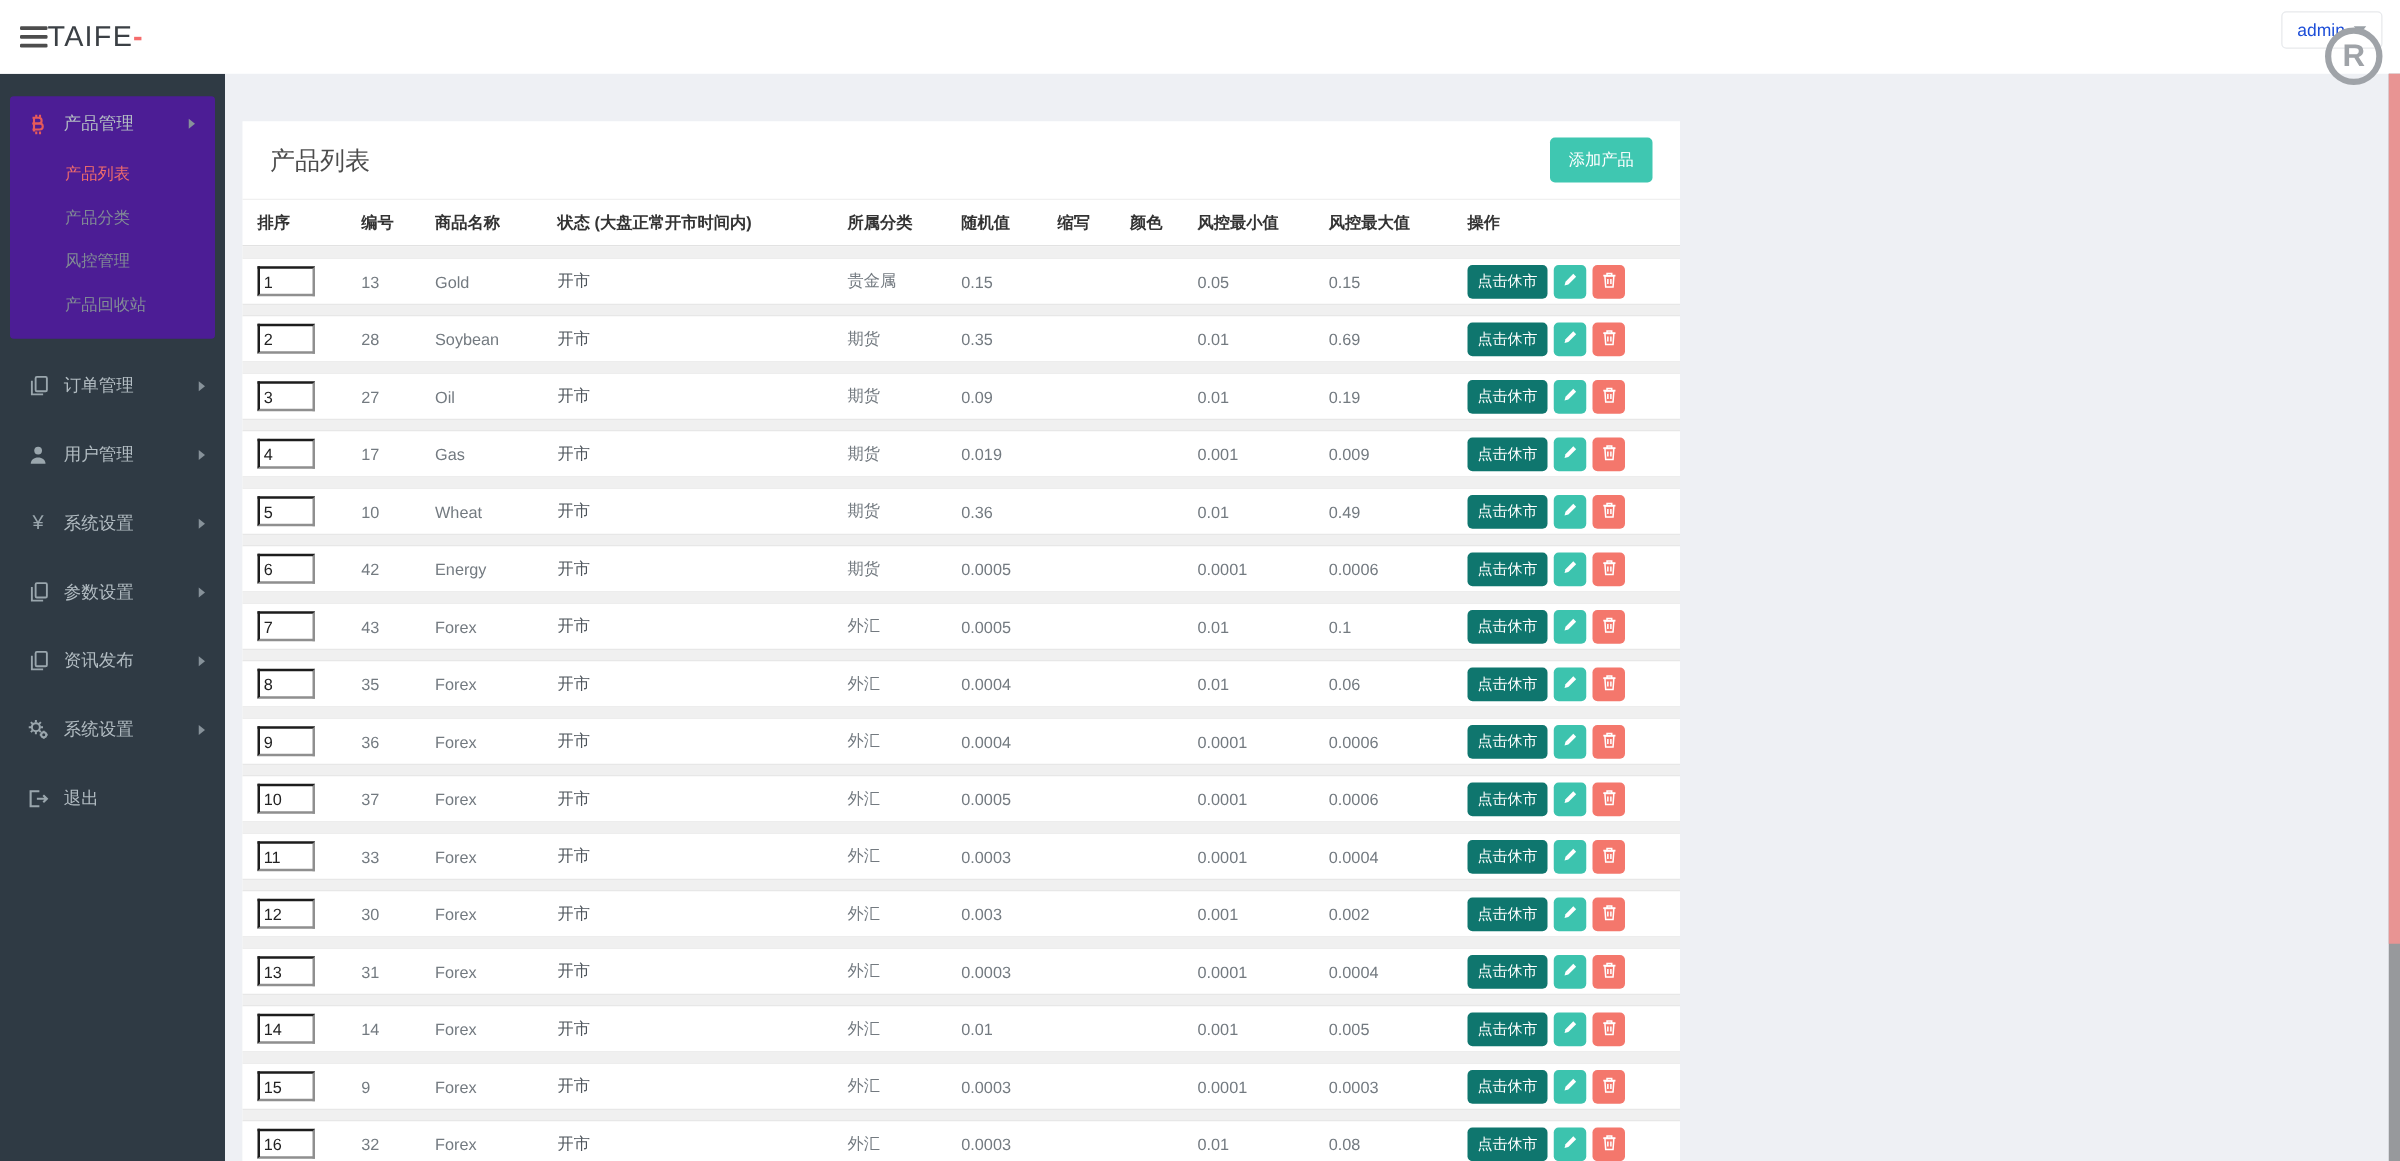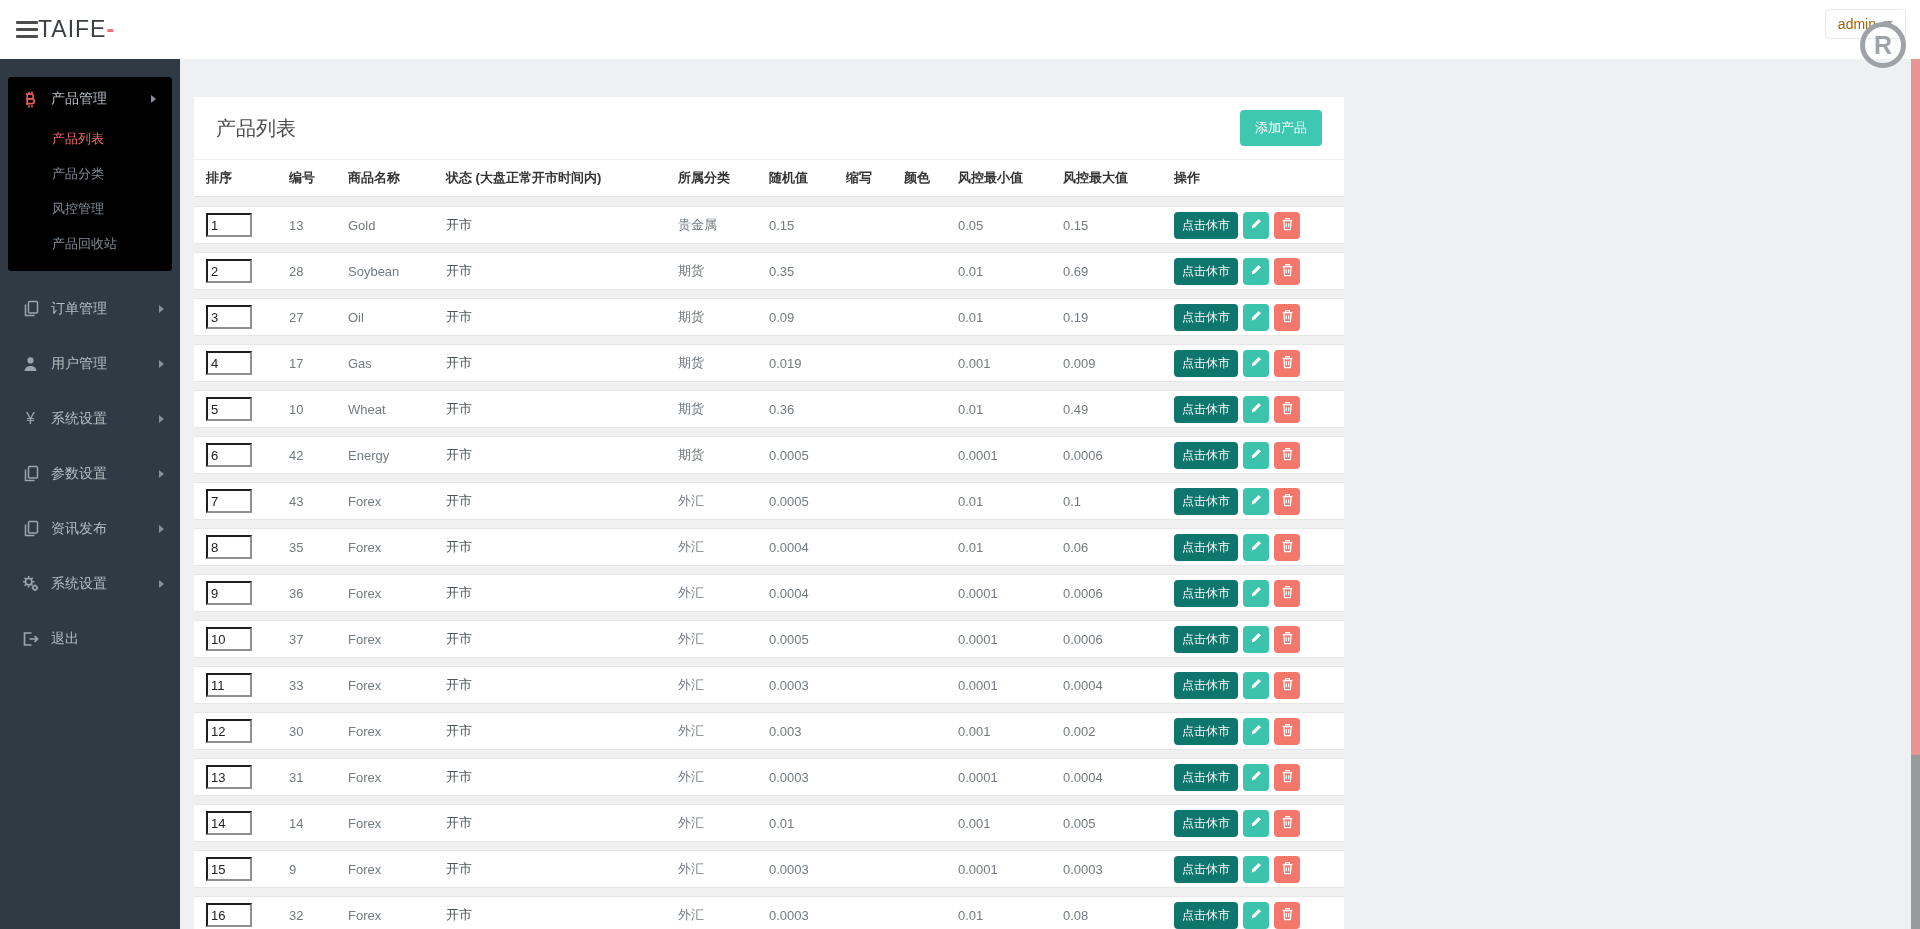--- a/index.html
+++ b/index.html
@@ -14,21 +14,21 @@
     position:absolute; left:0; top:0; width:1920px; height:59px;
     background:#ffffff; display:flex; align-items:center; z-index:20;
   }
   .burger { margin-left:16px; width:22px; cursor:pointer; }
   .burger i { display:block; height:3px; background:#4d4d4d; margin:4px 0; border-radius:1px; }
   .logo { font-size:23px; letter-spacing:1px; color:#3b4045; font-weight:500; }
   .logo .dash { color:#f56c6c; font-weight:700; }
   .adminbox {
     position:absolute; right:14px; top:9px; background:#fff;
     border:1px solid #e7e9ec; border-radius:4px; padding:6px 12px;
-    display:flex; align-items:center; gap:7px; font-size:14px; color:#a16207;
+    display:flex; align-items:center; gap:7px; font-size:14px; color:#1d4ed8;
     cursor:pointer; z-index:30;
   }
   .caret-down { width:0; height:0; border-left:5px solid transparent; border-right:5px solid transparent; border-top:6px solid #9aa0a6; }
   .rmark {
     position:absolute; left:1860px; top:22px; width:46px; height:46px;
     border:5px solid #9fa3a8; border-radius:50%; color:#9fa3a8;
     display:flex; align-items:center; justify-content:center;
     font-size:25px; font-weight:700; background:transparent; z-index:25;
   }
 
@@ -39,21 +39,21 @@
   }
   .side-item {
     height:55px; display:flex; align-items:center; padding:0 16px 0 22px;
     color:#b3bdc3; font-size:14px; cursor:pointer; position:relative;
   }
   .side-item .icn { width:17px; height:17px; margin-right:12px; display:flex; align-items:center; justify-content:center; }
   .side-item .icn svg { display:block; }
   .side-item .lbl { flex:1; }
   .chev { width:0; height:0; border-top:4px solid transparent; border-bottom:4px solid transparent; border-left:5px solid #87929a; }
   .side-group {
-    background:#000000; border-radius:3px; margin:6px 8px 10px 8px; padding-bottom:10px;
+    background:#4c1d95; border-radius:3px; margin:6px 8px 10px 8px; padding-bottom:10px;
   }
   .side-group .side-item { height:44px; padding-left:14px; }
   .side-sub {
     height:35px; line-height:35px; padding-left:44px; font-size:13px;
     color:#828d95; cursor:pointer;
   }
   .side-sub.active { color:#ef6c6b; }
   .yen-glyph { font-size:16px; color:#9aa6ad; line-height:1; }
 
   

